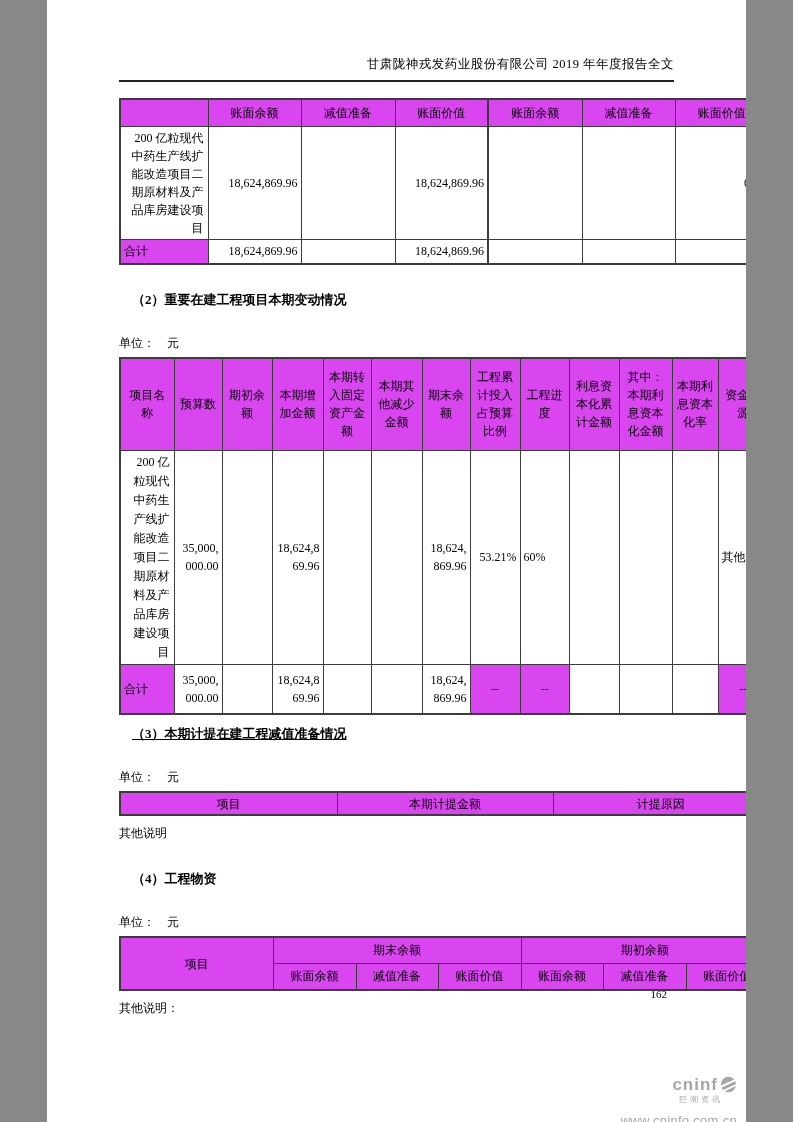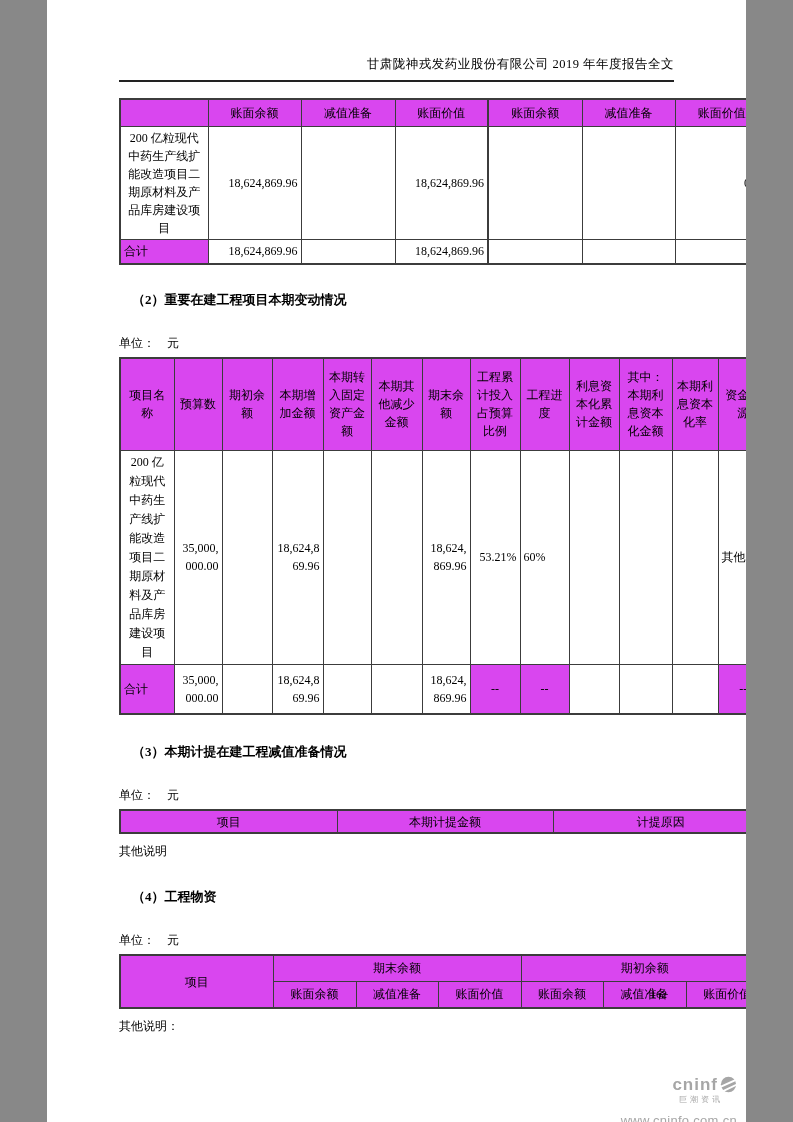--- a/index.html
+++ b/index.html
@@ -35,27 +35,27 @@
     font-weight:normal;
     vertical-align:middle;
     padding:1px 3px;
     overflow:hidden;
     line-height:18px;
   }
   .shade { background:#d946ef; }
   .num  { text-align:right; word-break:break-all; }
   .ctr  { text-align:center; }
   .lft  { text-align:left; }
-  .name-cell { text-align:center; padding:2px 4px; line-height:18px; }
+  .name-cell { text-align:right; padding:2px 4px; line-height:18px; }
   .t2 .name-cell { line-height:19px; }
   .grp { border-left:2px solid #3c3c3c; }
 
   .t1 { margin-top:16px; }
   .sec-title { font-size:13px; font-weight:bold; padding-left:13px; margin-top:26px; }
-  .sec-title.s3 { margin-top:28px; }
+  .sec-title.s3 { margin-top:10px;text-decoration:underline; }
   .sec-title.s4 { margin-top:28px; }
   .unit-line { text-align:left; font-size:12px; margin-top:26px; }
   .unit-line .u-val { display:inline-block; margin-left:12px; }
   .t2, .t3, .t4 { margin-top:5px; }
   .note { font-size:12px; margin-top:9px; }
 
   .page-number {
     position:absolute; top:988px; right:79px;
     font-size:11px;
   }

